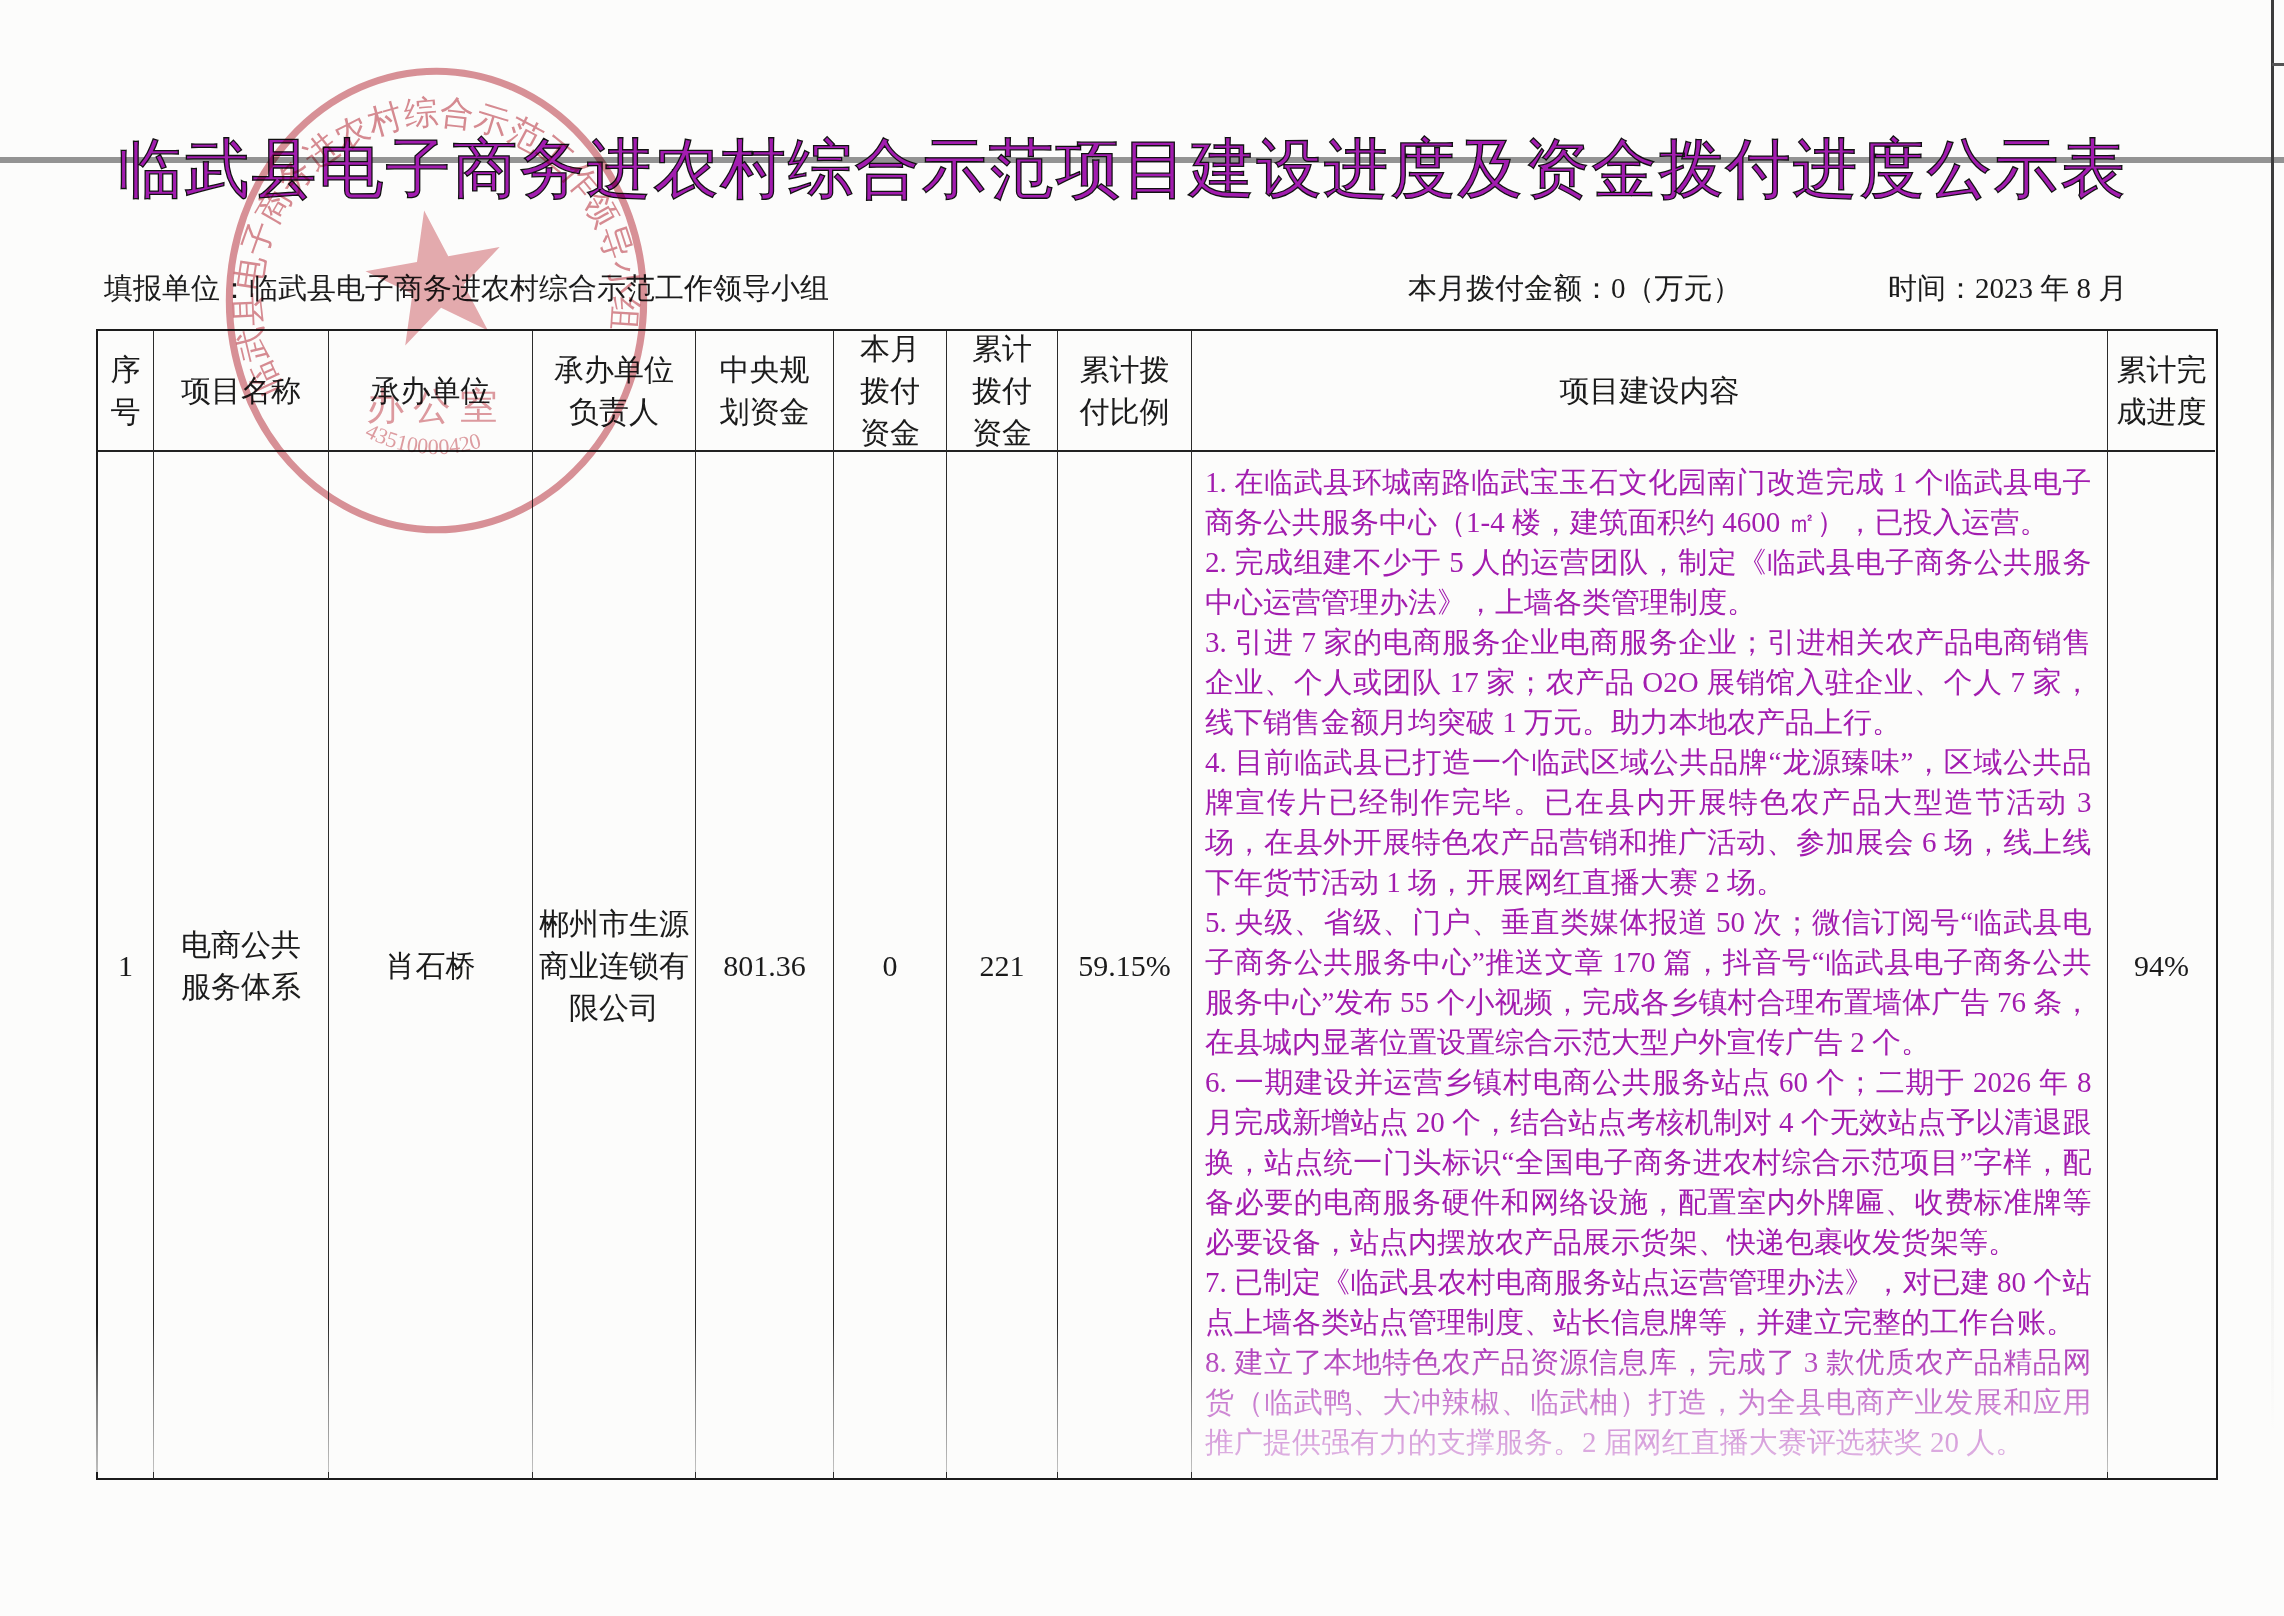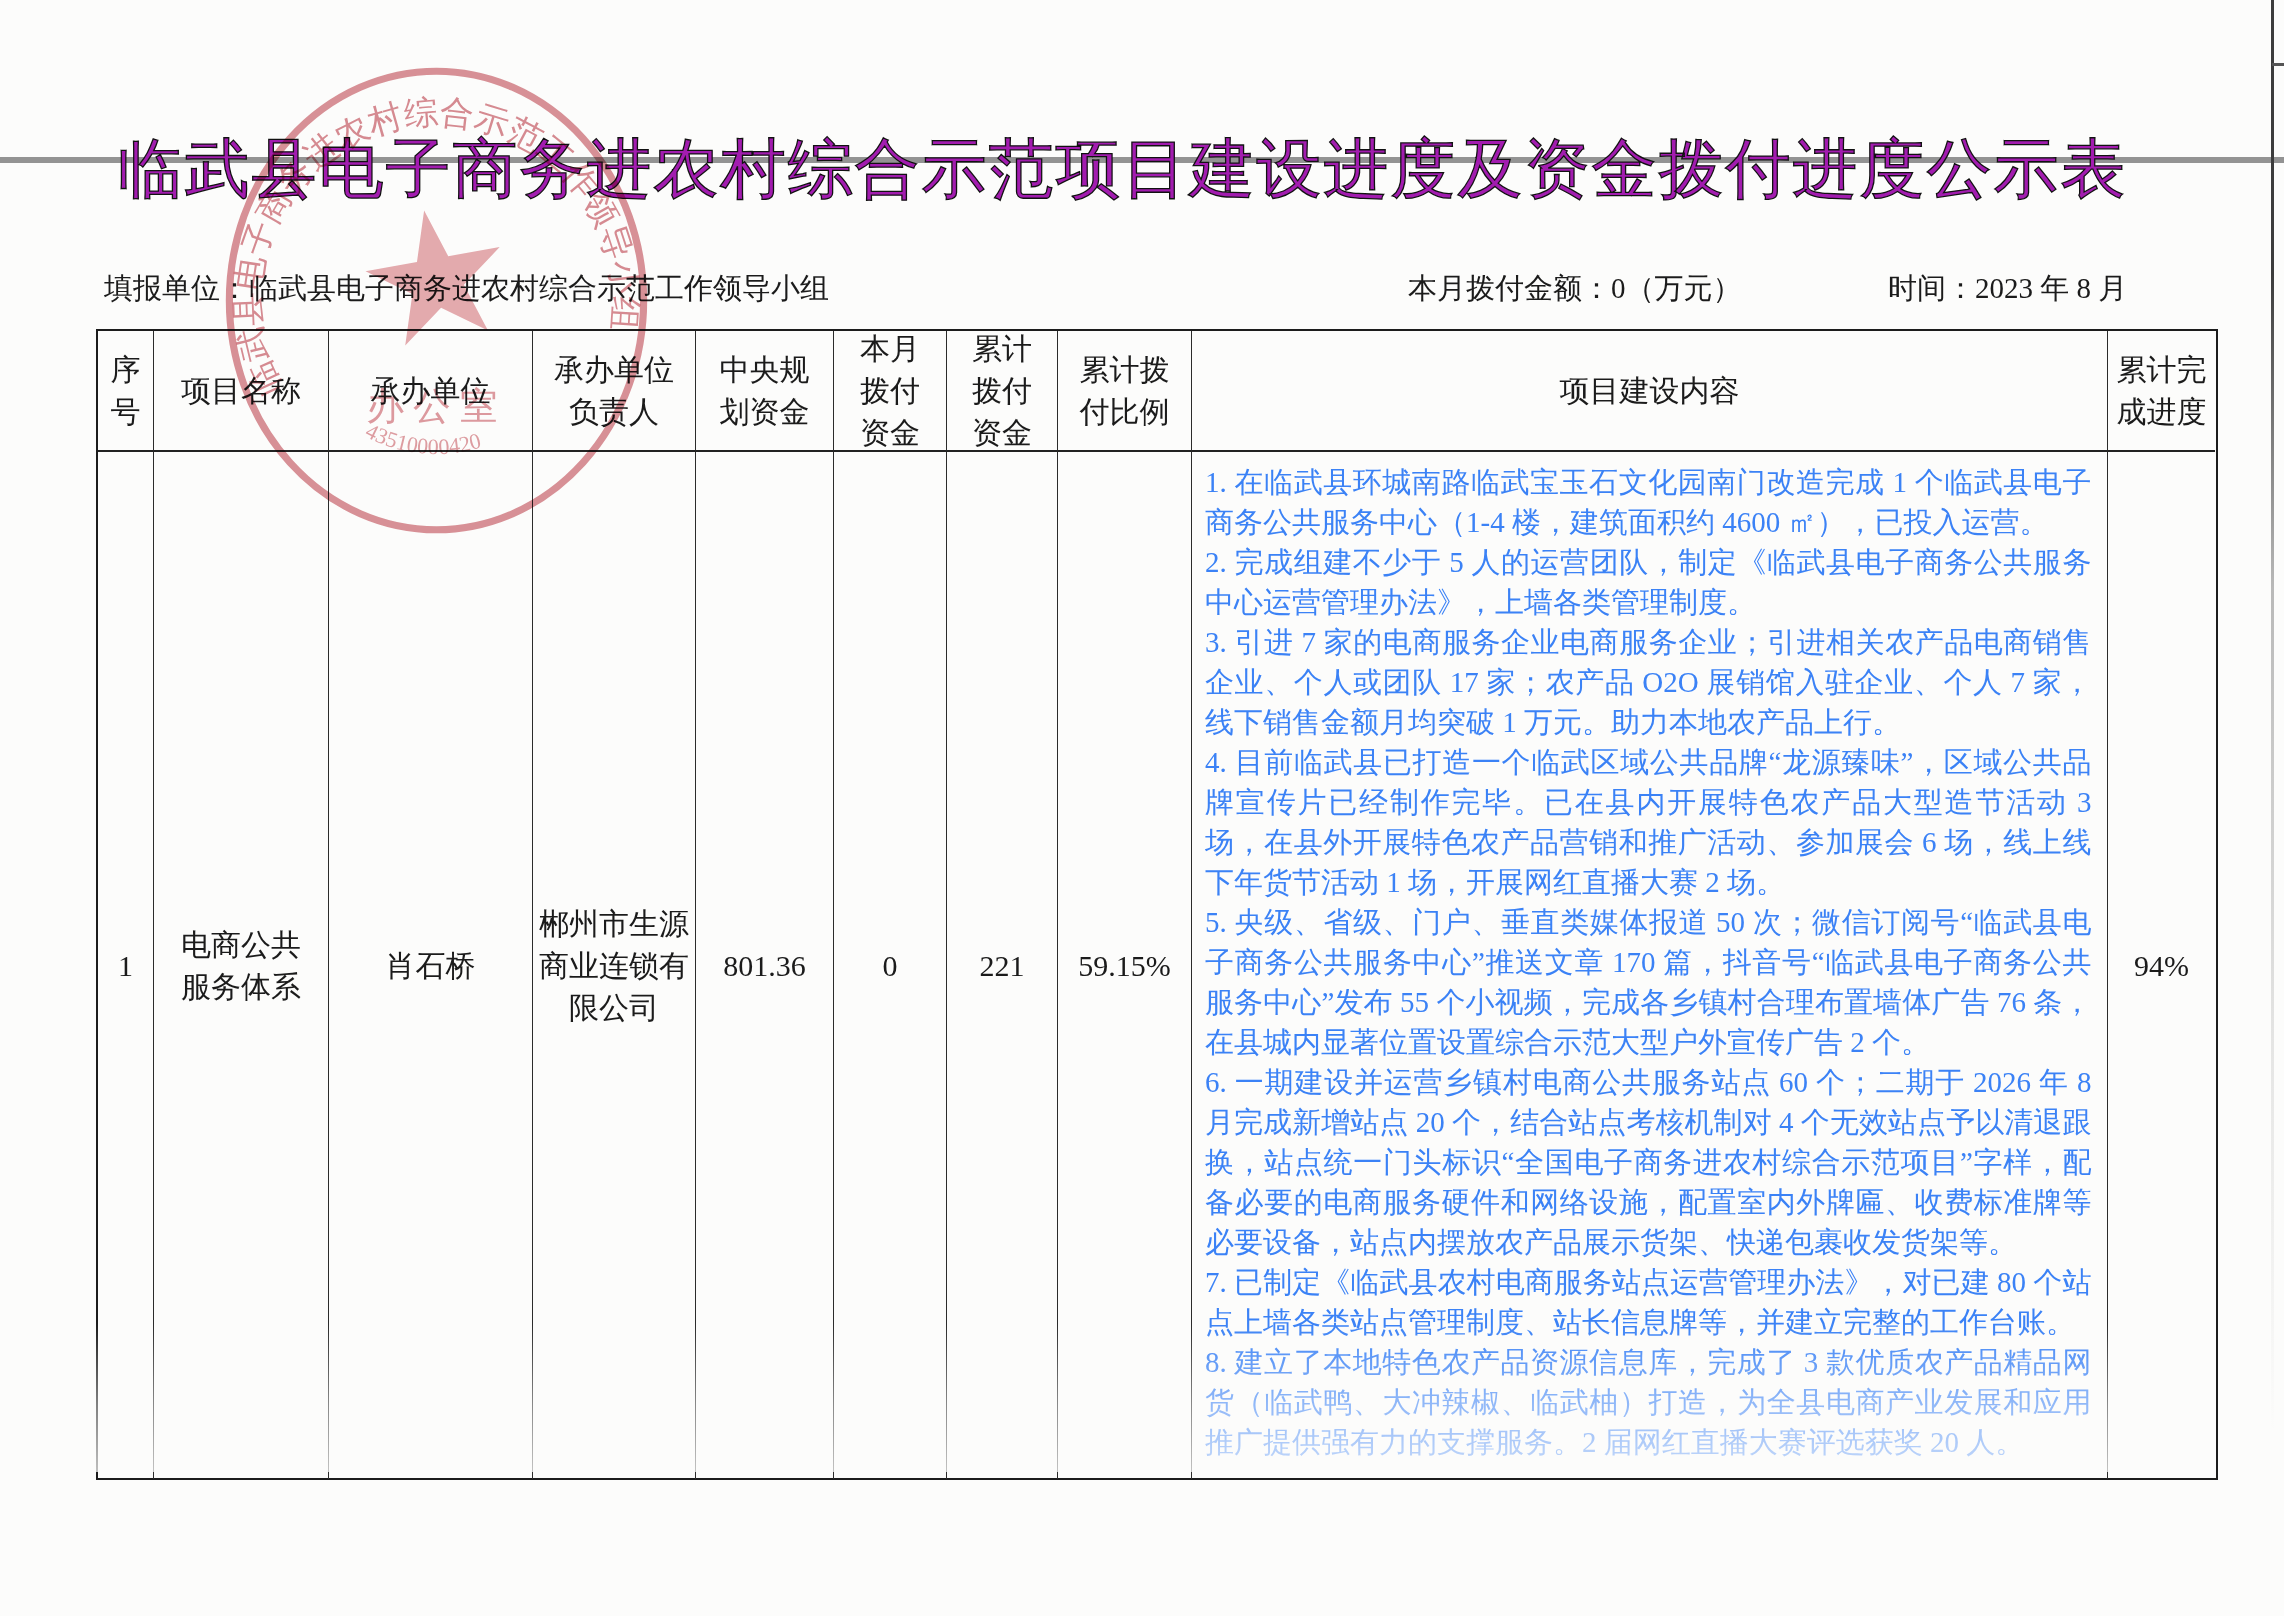--- a/index.html
+++ b/index.html
@@ -41,21 +41,21 @@
   .cell{
     border-right:1.3px solid #2b2b2b;border-bottom:2px solid #222;
     display:flex;align-items:center;justify-content:center;
     text-align:center;white-space:pre-line;
     font-size:30px;line-height:42px;box-sizing:border-box;
   }
   .cell.last-col{border-right:none;}
   .cell.body{border-bottom:none;font-size:30px;}
   .cell.content-cell{
     display:block;text-align:justify;white-space:normal;
-    padding:10.4px 15.6px 0 13px;font-size:29px;line-height:40px;color:#3b82f6;
+    padding:10.4px 15.6px 0 13px;font-size:29px;line-height:40px;color:#a21caf;
     position:relative;
   }
   .cell.content-cell p{margin:0;}
   .fade{
     position:absolute;left:96px;top:1323px;width:2118px;height:149px;z-index:4;pointer-events:none;
     background:linear-gradient(to bottom,rgba(252,252,251,0) 0%,rgba(252,252,251,.45) 55%,rgba(252,252,251,.72) 100%);
   }
 
   
   .stamp{position:absolute;left:215px;top:53px;width:443px;height:495px;z-index:5;

